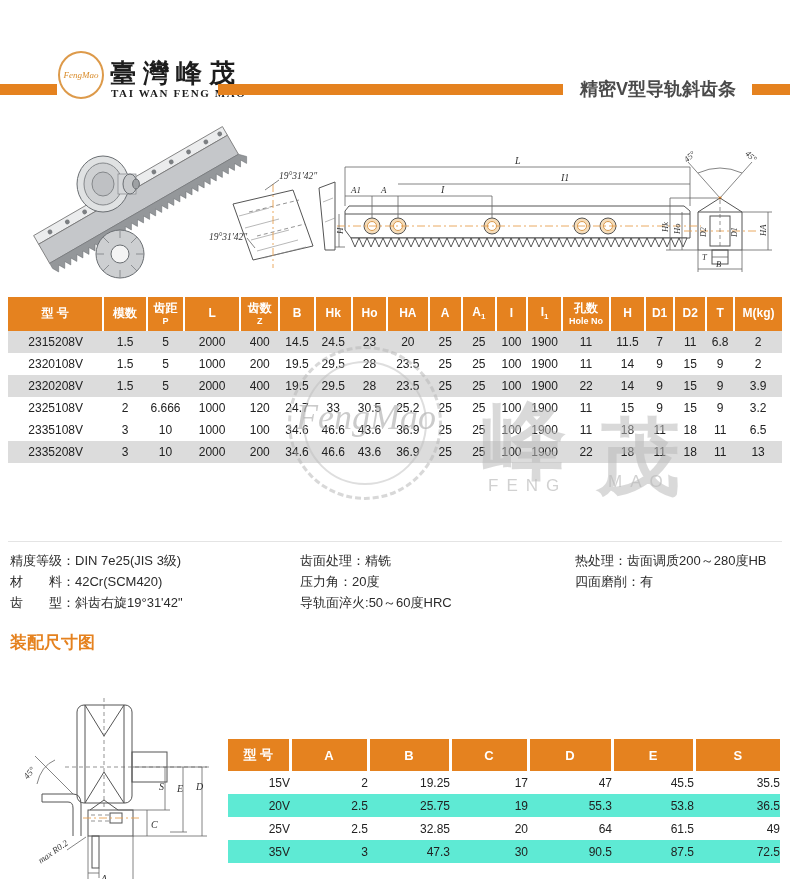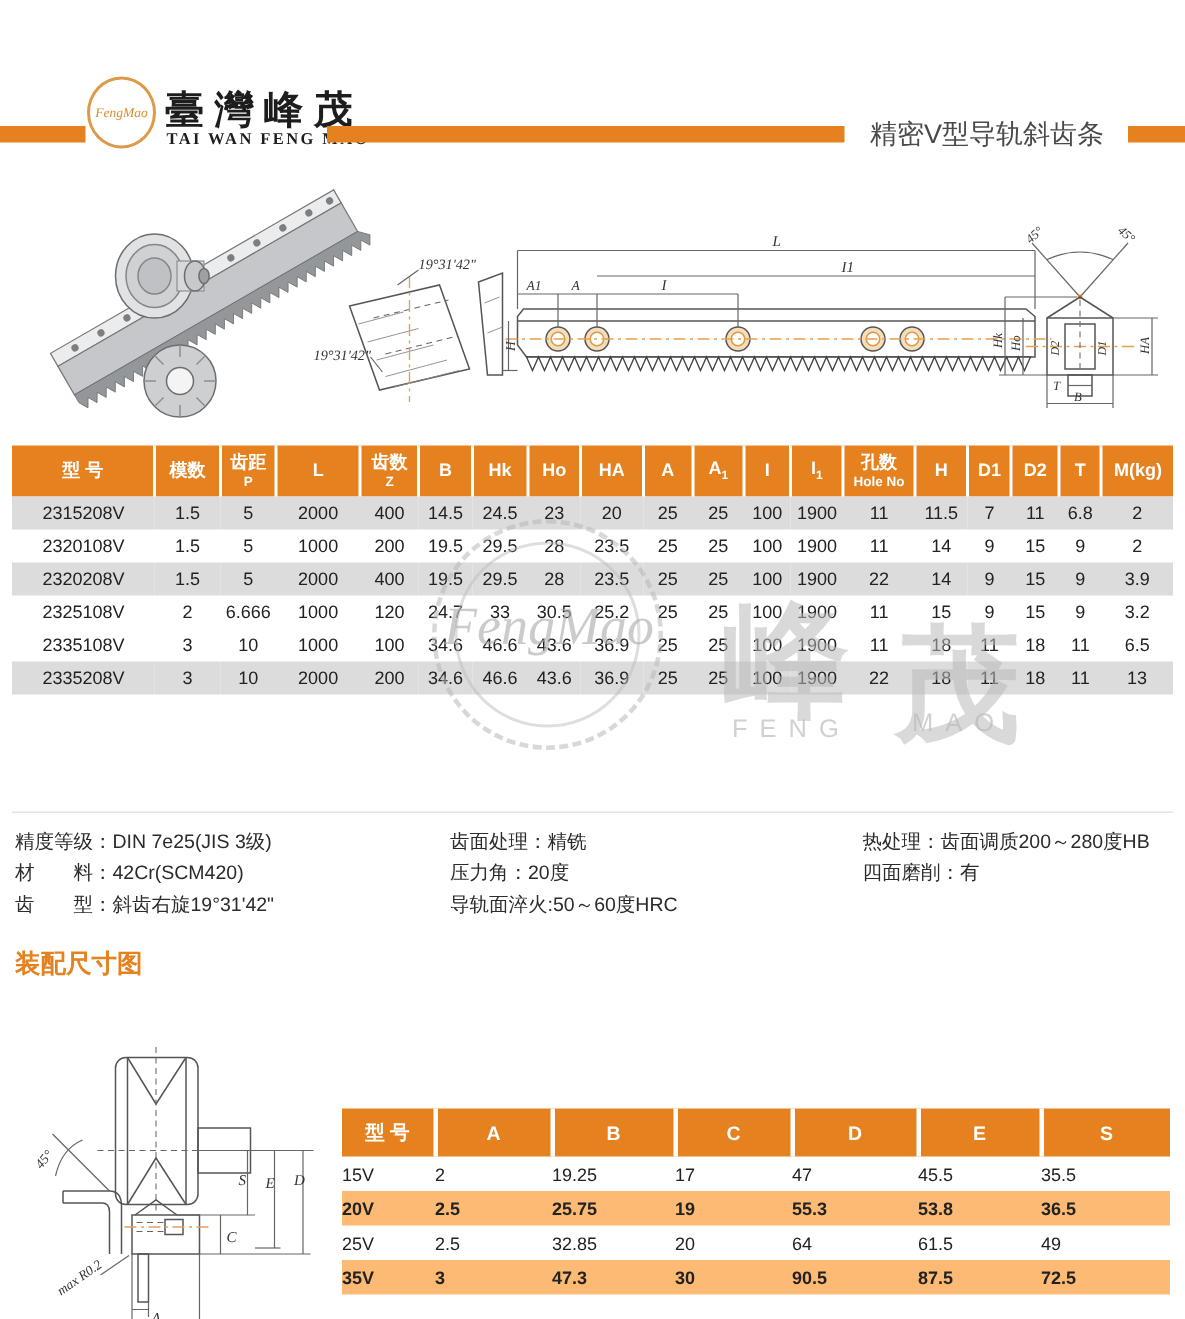--- a/index.html
+++ b/index.html
@@ -11,21 +11,21 @@
   .bar-mid{left:218px;width:345px;}
   .bar-right{left:752px;width:38px;}
   .logo-mark{position:absolute;left:58px;top:7px;width:46px;height:48px;border:2px solid #dd9a4a;
              border-radius:50%;box-sizing:border-box;display:flex;align-items:center;justify-content:center;}
   .logo-mark span{font-family:"Liberation Serif",serif;font-style:italic;font-size:9px;color:#d98c2b;}
   .company-cn{position:absolute;left:110px;top:12px;font-family:"Liberation Serif",serif;
               font-size:26px;font-weight:bold;letter-spacing:7px;color:#1d1d1d;white-space:nowrap;}
   .company-en{position:absolute;left:111px;top:43px;font-family:"Liberation Serif",serif;
               font-size:11px;font-weight:bold;letter-spacing:1.6px;color:#1d1d1d;white-space:nowrap;}
   .page-title{position:absolute;left:567px;top:33px;width:182px;text-align:center;
-              font-size:18px;font-weight:normal;color:#4a4a4a;white-space:nowrap;}
+              font-size:18px;font-weight:bold;color:#4a4a4a;white-space:nowrap;}
   
   svg{position:absolute;overflow:visible;}
   svg text{font-family:"Liberation Serif",serif;font-style:italic;fill:#333;}
   .dim{stroke:#666;stroke-width:0.8;fill:none;}
   .edge{stroke:#555;stroke-width:1;fill:none;}
   .cline{stroke:#e8a050;stroke-width:0.9;fill:none;stroke-dasharray:8 3 2 3;}
   .dashln{stroke:#666;stroke-width:0.7;fill:none;stroke-dasharray:4 3;}
   
   .main-table{position:absolute;left:8px;top:253px;width:774px;border-collapse:collapse;
               table-layout:fixed;z-index:1;}
@@ -60,22 +60,22 @@
   .specs-col3{left:575px;width:212px;}
   .spec-label{font-weight:normal;}
   
   .assembly-title{position:absolute;left:10px;top:587px;font-size:17px;font-weight:bold;
                   color:#e5821f;z-index:2;}
   .assembly-table{position:absolute;left:228px;top:695px;width:552px;border-collapse:collapse;
                   table-layout:fixed;z-index:1;}
   .assembly-table th{background:#e5821f;color:#fff;font-size:13px;font-weight:bold;height:32px;
                      border-left:3px solid #fff;text-align:center;padding:0;}
   .assembly-table th:first-child{border-left:none;}
-  .assembly-table td{height:23px;font-size:12px;color:#222;text-align:left;padding:0;}
-  .assembly-table tr.alt td{background:#fdba74;font-weight:bold;}
+  .assembly-table td{height:23px;font-size:12px;color:#222;text-align:right;padding:0;}
+  .assembly-table tr.alt td{background:#5eead4;}
 </style>
 </head>
 <body>
 
 <div class="page">
 
   <div class="hbar bar-left"></div>
   <div class="logo-mark">
     <span>FengMao</span>
   </div>

